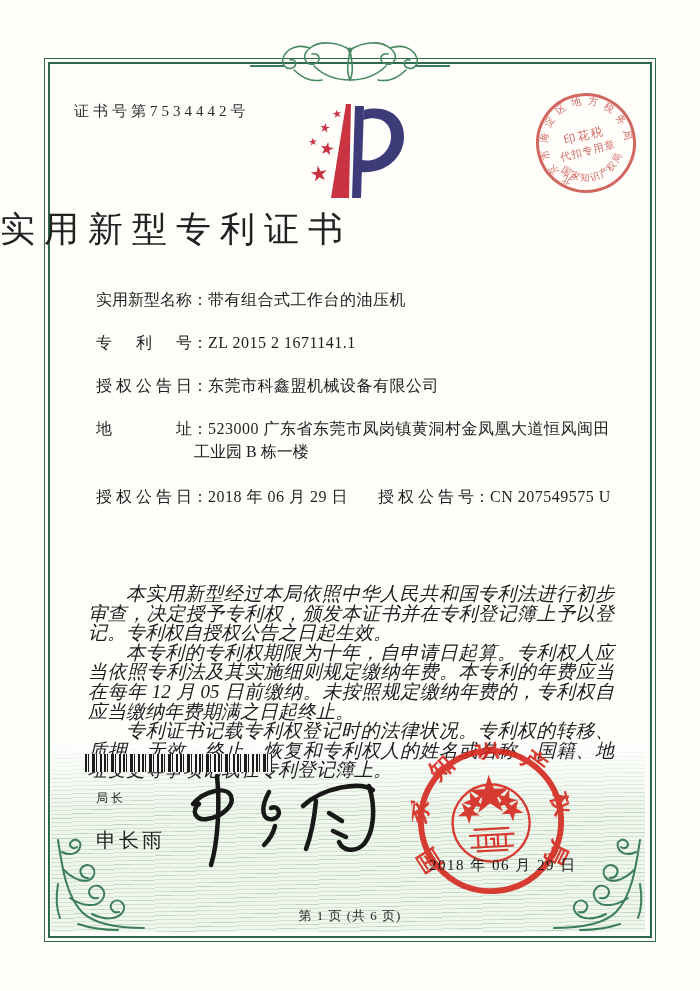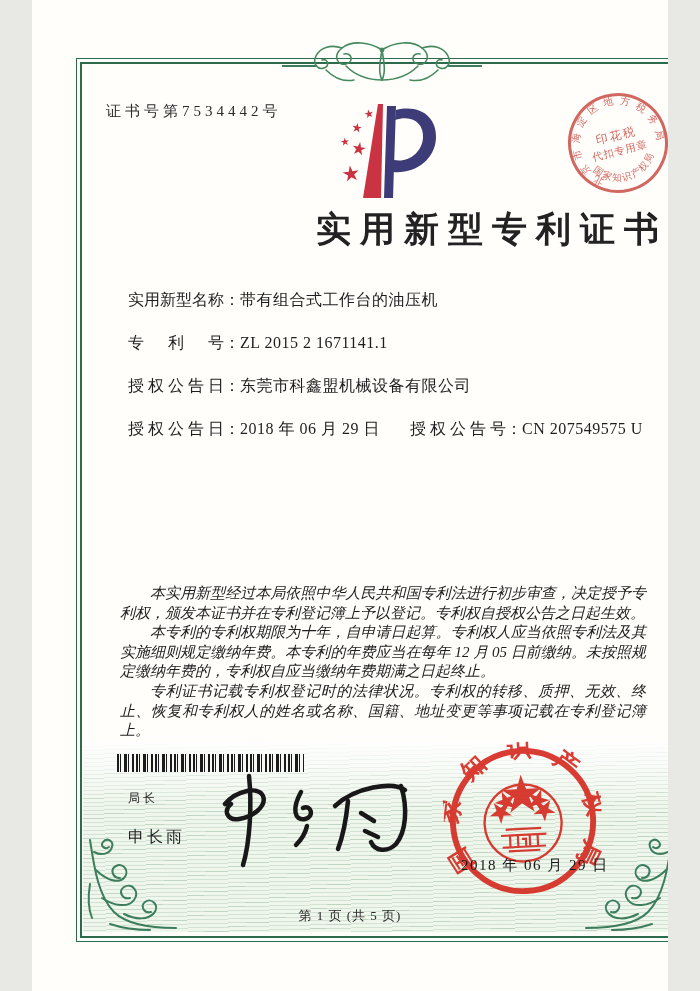--- a/index.html
+++ b/index.html
@@ -1,17 +1,17 @@
 <!DOCTYPE html>
 <html><head>
 <meta charset="utf-8">
 <style>
   html,body{margin:0;padding:0;background:#e8e8e4;}
   .page{
-    position:relative;width:636px;height:991px;margin:0 auto;
+    position:relative;width:700px;height:991px;margin:0 auto;
     background:#fffefb;overflow:hidden;
     font-family:"Liberation Serif",serif;color:#1e1e1e;
   }
   
   .frame{
     position:absolute;left:48px;top:62px;width:600px;height:872px;
     border:2px solid #2e6b4d;outline:1px solid #2e6b4d;outline-offset:3px;
   }
   
   .guilloche{
@@ -24,48 +24,48 @@
   
   .orn{position:absolute;pointer-events:none;}
   .orn-top{left:250px;top:36px;width:200px;height:52px;}
   .orn-bl{left:52px;top:836px;width:96px;height:96px;}
   .orn-br{left:550px;top:836px;width:96px;height:96px;transform:scaleX(-1);}
   
   .cert-no{position:absolute;left:74px;top:102px;font-size:15px;letter-spacing:4px;color:#2b2b2b;}
   .tax-stamp{position:absolute;left:529px;top:86px;width:114px;height:114px;transform:rotate(-14deg);opacity:.82;}
   .logo{position:absolute;left:291px;top:102px;width:120px;height:102px;}
   .title{
-    position:absolute;left:0;top:206px;width:100%;text-align:right;
-    font-size:35px;font-weight:700;letter-spacing:9px;color:#222;
+    position:absolute;left:0;top:206px;width:100%;text-align:left;
+    font-size:35px;font-weight:400;letter-spacing:9px;color:#222;
   }
   
   .fields{position:absolute;left:88px;top:289px;width:540px;font-size:16px;}
   .frow{position:relative;margin-bottom:22px;line-height:21px;white-space:nowrap;}
   .flabel{display:inline-block;width:6em;text-align:justify;text-align-last:justify;vertical-align:top;margin-left:8px;}
   .fcolon{display:inline-block;width:1em;vertical-align:top;}
   .fvalue{letter-spacing:.5px;}
   .fline2{margin-left:106px;line-height:25px;white-space:nowrap;}
   .fpair2{position:absolute;left:282px;top:0;white-space:nowrap;}
   
   .paras{
     position:absolute;left:88px;top:584px;width:526px;
-    font-size:15px;line-height:19.6px;font-style:italic;color:#1c1c1c;
+    font-size:19px;line-height:19.6px;font-style:italic;color:#1c1c1c;
     text-align:justify;
   }
   .paras p{margin:0;text-indent:2em;}
   
   .barcode{
     position:absolute;left:85px;top:754px;width:187px;height:18px;
     background:repeating-linear-gradient(90deg,
       #1b1b1b 0 2px,#f7f7f4 2px 3px,#1b1b1b 3px 4px,#f7f7f4 4px 7px,
       #1b1b1b 7px 10px,#f7f7f4 10px 11px,#1b1b1b 11px 12px,#f7f7f4 12px 15px,
       #1b1b1b 15px 17px,#f7f7f4 17px 19px);
   }
   .director-label{position:absolute;left:96px;top:790px;font-family:"Liberation Sans",sans-serif;font-size:12px;letter-spacing:3px;color:#222;}
-  .director-name{position:absolute;left:96px;top:827px;font-family:"Liberation Sans",sans-serif;font-size:16px;letter-spacing:3px;color:#222;}
+  .director-name{position:absolute;left:96px;top:827px;font-family:"Liberation Sans",sans-serif;font-size:20px;letter-spacing:3px;color:#222;}
   .signature{position:absolute;left:165px;top:764px;width:218px;height:110px;}
   .seal{position:absolute;left:412px;top:742px;width:158px;height:158px;transform:rotate(-3deg);opacity:.9;}
   .seal-date{position:absolute;left:429px;top:856px;font-size:15px;letter-spacing:1.5px;color:#161616;z-index:5;}
   .footer{position:absolute;left:0;top:907px;width:100%;text-align:center;font-size:13px;letter-spacing:1px;color:#2a2a2a;}
 </style>
 </head>
 <body>
 
 <div class="page">
 
@@ -152,20 +152,24 @@
 
   <div class="fields">
     <div class="frow">
       <span class="flabel">实用新型名称</span><span class="fcolon">：</span><span class="fvalue">带有组合式工作台的油压机</span>
     </div>
     <div class="frow">
       <span class="flabel">专利号</span><span class="fcolon">：</span><span class="fvalue">ZL 2015 2 1671141.1</span>
     </div>
     <div class="frow">
       <span class="flabel">授权公告日</span><span class="fcolon">：</span><span class="fvalue">东莞市科鑫盟机械设备有限公司</span>
+    </div>
+    <div class="frow">
+      <span class="flabel">地址</span><span class="fcolon">：</span><span class="fvalue">523000 广东省东莞市凤岗镇黄洞村金凤凰大道恒风闽田</span>
+      <div class="fline2">工业园 B 栋一楼</div>
     </div>
     <div class="frow">
       <span class="flabel">授权公告日</span><span class="fcolon">：</span><span class="fvalue">2018 年 06 月 29 日</span>
       <span class="fpair2">
         <span class="flabel">授权公告号</span><span class="fcolon">：</span><span class="fvalue">CN 207549575 U</span>
       </span>
     </div>
   </div>
 
   <div class="paras">
@@ -216,15 +220,15 @@
           <path d="M86,94 V106"></path>
           <path d="M94,94 V106"></path>
         <path d="M78,98 H82 V106"></path>
         <path d="M58,106 H102"></path>
         <path d="M64,110 H96"></path>
       </g>
     </g>
   </svg>
   <div class="seal-date">2018 年 06 月 29 日</div>
 
-  <div class="footer">第 1 页 (共 5 页)</div>
+  <div class="footer">第 1 页 (共 6 页)</div>
 
 </div>
 
 </body></html>

